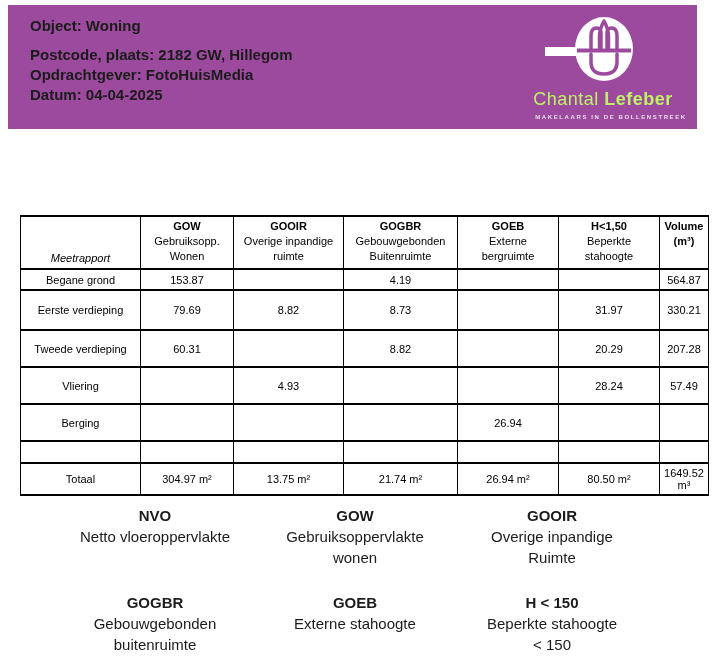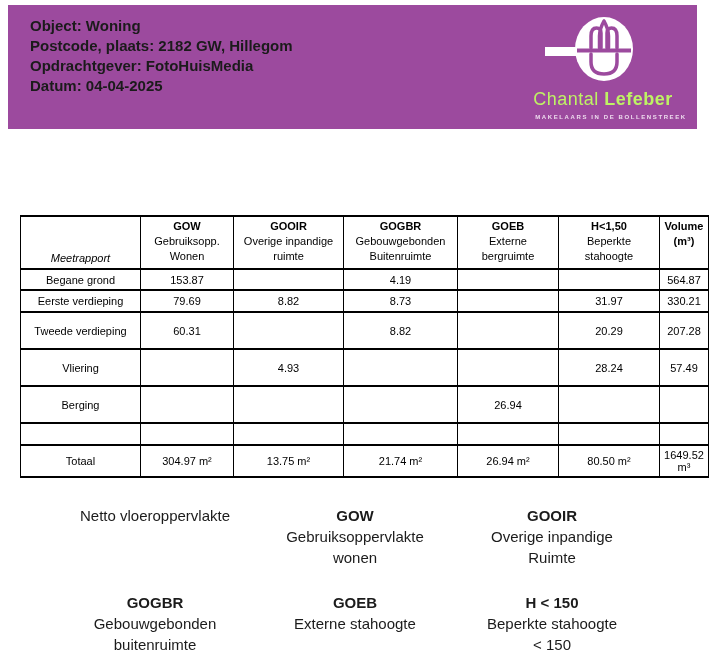--- a/index.html
+++ b/index.html
@@ -14,21 +14,21 @@
   
   .banner {
     position: absolute; left: 8px; top: 5px;
     width: 689px; height: 124px;
     background: #9C4A9E;
   }
   .banner-text {
     position: absolute; left: 22px; top: 11px;
     color: #1b1b1b; font-weight: bold; font-size: 15px;
   }
-  .banner-object { line-height: 20px; }
+  .banner-object { line-height: 20px; margin-bottom: 9px; }
   .banner-line { line-height: 20px; }
 
   
   .logo-bar {
     position: absolute; left: 537px; top: 42px;
     width: 38px; height: 9px; background: #ffffff;
   }
   .logo-mark { position: absolute; left: 566px; top: 11px; }
   .brand-name {
     position: absolute; left: 515px; top: 84px; width: 160px;
@@ -57,21 +57,21 @@
   .hdr-row { height: 53px; }
   .hdr-cell { vertical-align: top !important; padding-top: 2px !important; }
   .hdr-code { font-weight: bold; line-height: 15px; }
   .hdr-sub { line-height: 15px; }
   .hdr-cell.vol .hdr-sub { font-weight: bold; }
   .corner-cell {
     vertical-align: bottom !important; font-style: italic;
     padding-bottom: 4px !important;
   }
   .row-tall   { height: 21px; }
-  .row-std    { height: 22px; margin-left: 18px; }
+  .row-std    { height: 40px; margin-left: 18px; }
   .row-std2   { height: 37px; padding-left: 10px; }
   .row-empty  { height: 22px; }
   .row-total  { height: 32px; font-weight: bold; margin-left: 40px; }
 
   
   .legend-cell {
     position: absolute; width: 220px; text-align: center;
     color: #1b1b1b; font-size: 15px; line-height: 21px;
   }
   .legend-code { font-weight: bold; }
@@ -215,20 +215,21 @@
     <td>13.75 m²</td>
     <td>21.74 m²</td>
     <td>26.94 m²</td>
     <td>80.50 m²</td>
     <td>1649.52 m³</td>
   </tr>
   </tbody>
 </table>
 
 <div class="legend-cell lr1 lc1">
+  <div class="legend-code">NVO</div>
   <div>Netto vloeroppervlakte</div>
   <div></div>
 </div>
 <div class="legend-cell lr1 lc2">
   <div class="legend-code">GOW</div>
   <div>Gebruiksoppervlakte</div>
   <div>wonen</div>
 </div>
 <div class="legend-cell lr1 lc3">
   <div class="legend-code">GOOIR</div>

